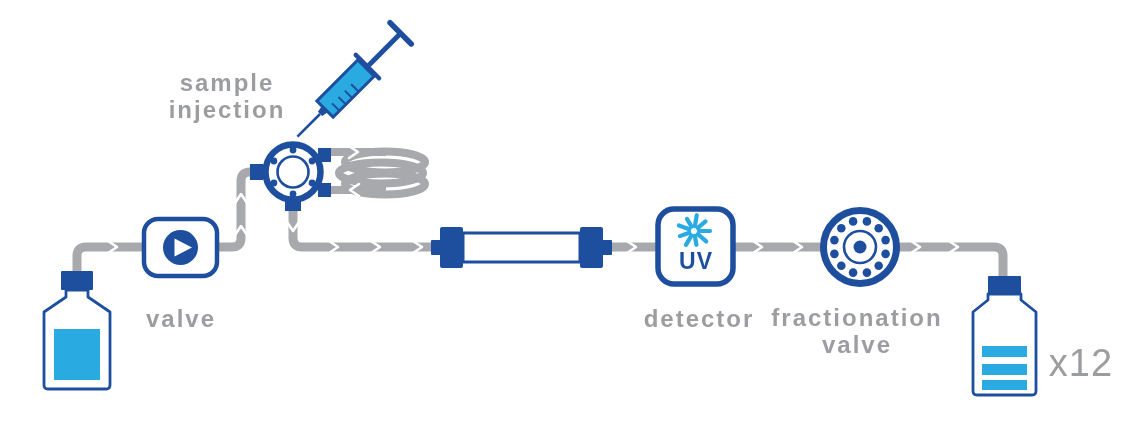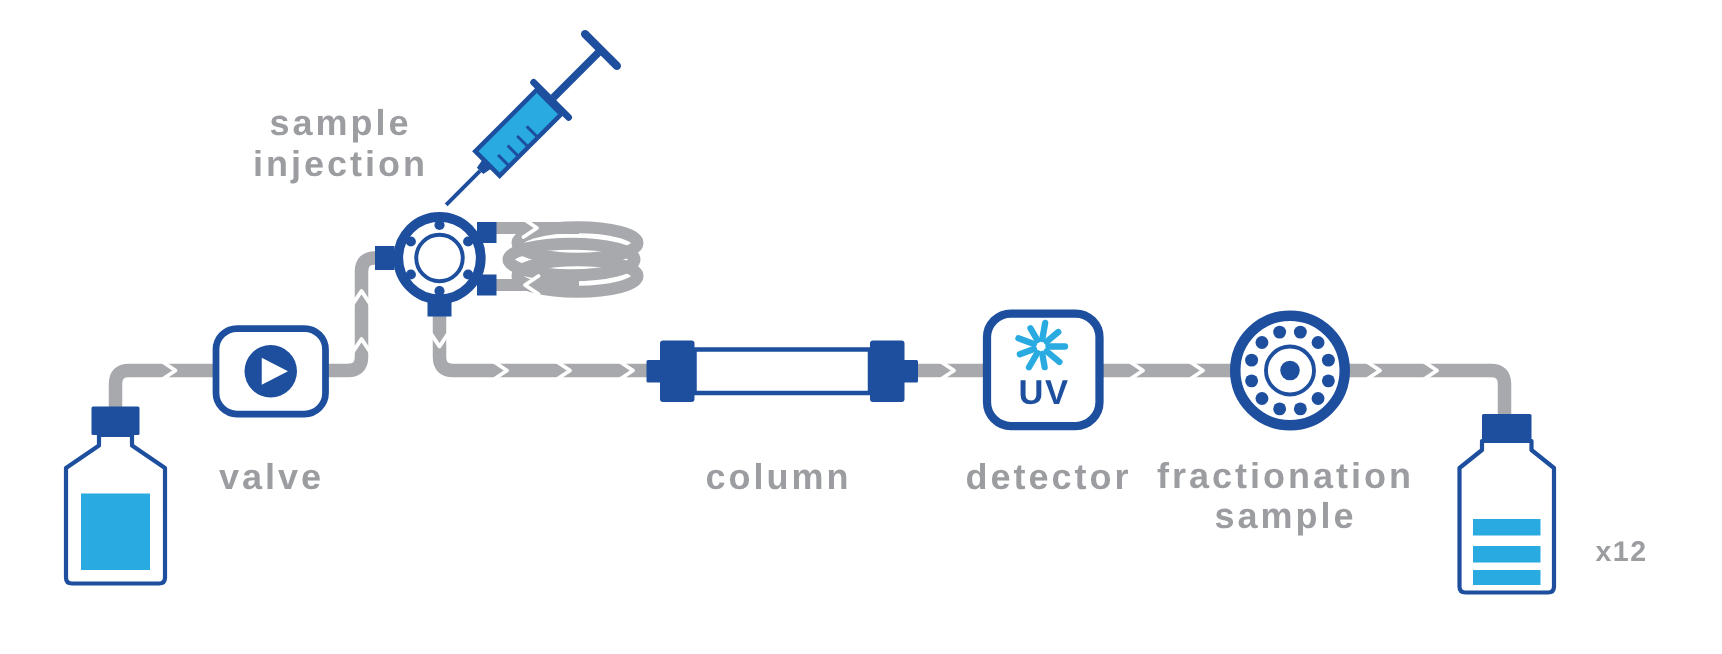--- a/index.html
+++ b/index.html
@@ -38,25 +38,24 @@
     font-weight:700;
     letter-spacing:2px;
     line-height:27px;
     white-space:normal;
   }
   .label.small-caps{white-space:nowrap;}
   .count-label{
     position:absolute;
     transform:translateX(-50%);
     color:var(--label);
-    font-size:19px;
-    font-weight:700;
+    font-size:38px;
+    font-weight:400;
     letter-spacing:1px;
     white-space:nowrap;
-    margin-top:16px;
   }
   .uv-label{
     position:absolute;
     transform:translateX(-50%);
     color:var(--navy);
     font-size:23px;
     font-weight:700;
     letter-spacing:1px;
     white-space:nowrap;
   }
@@ -197,18 +196,17 @@
       <g class="cfill">
         <rect x="982" y="346" width="45" height="11"></rect>
         <rect x="982" y="364" width="45" height="11"></rect>
         <rect x="982" y="380" width="45" height="10"></rect>
       </g>
     </g>
   </svg>
 
   <div class="label" style="left:227px;top:69px;width:200px">sample injection</div>
   <div class="label small-caps" style="left:181px;top:305px">valve</div>
-  <div class="label small-caps" style="left:519px;top:305px">column</div>
   <div class="label small-caps" style="left:699px;top:305px">detector</div>
-  <div class="label" style="left:857px;top:304px;width:230px">fractionation sample</div>
+  <div class="label" style="left:857px;top:304px;width:230px">fractionation valve</div>
   <div class="count-label" style="left:1081px;top:342px">x12</div>
   <div class="uv-label" style="left:696px;top:248px">UV</div>
 </div>
 
 </body></html>

